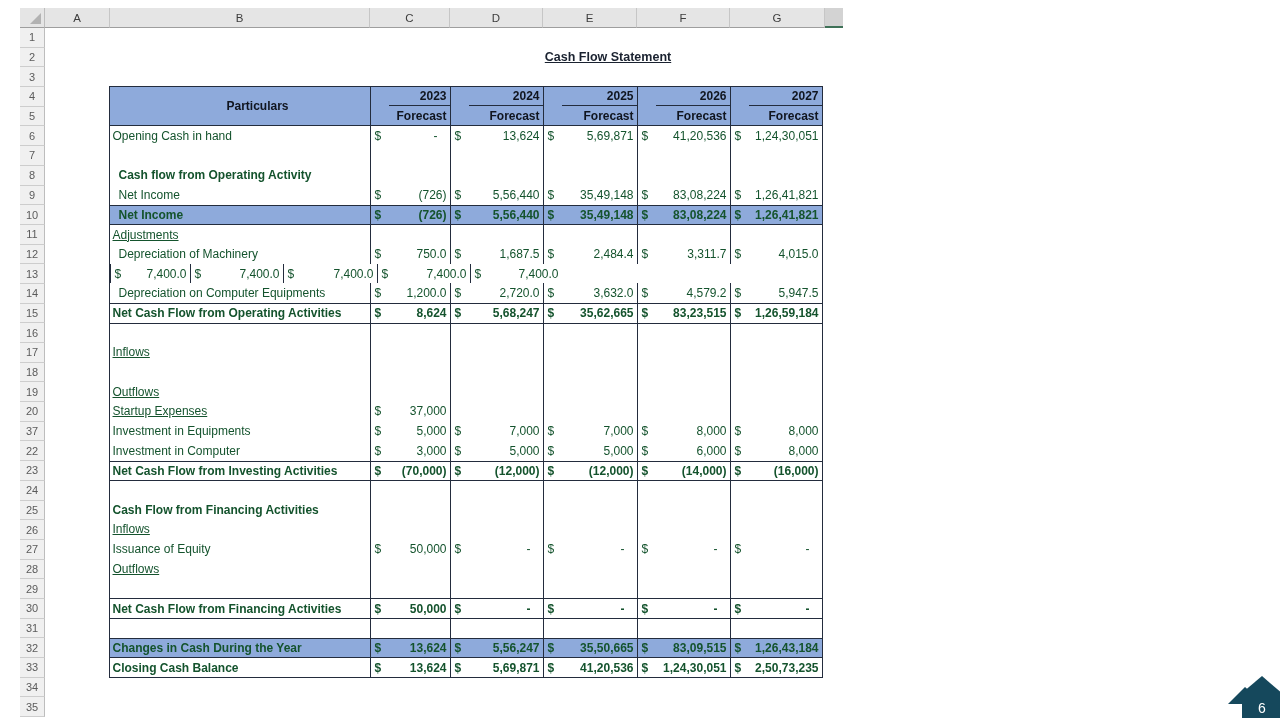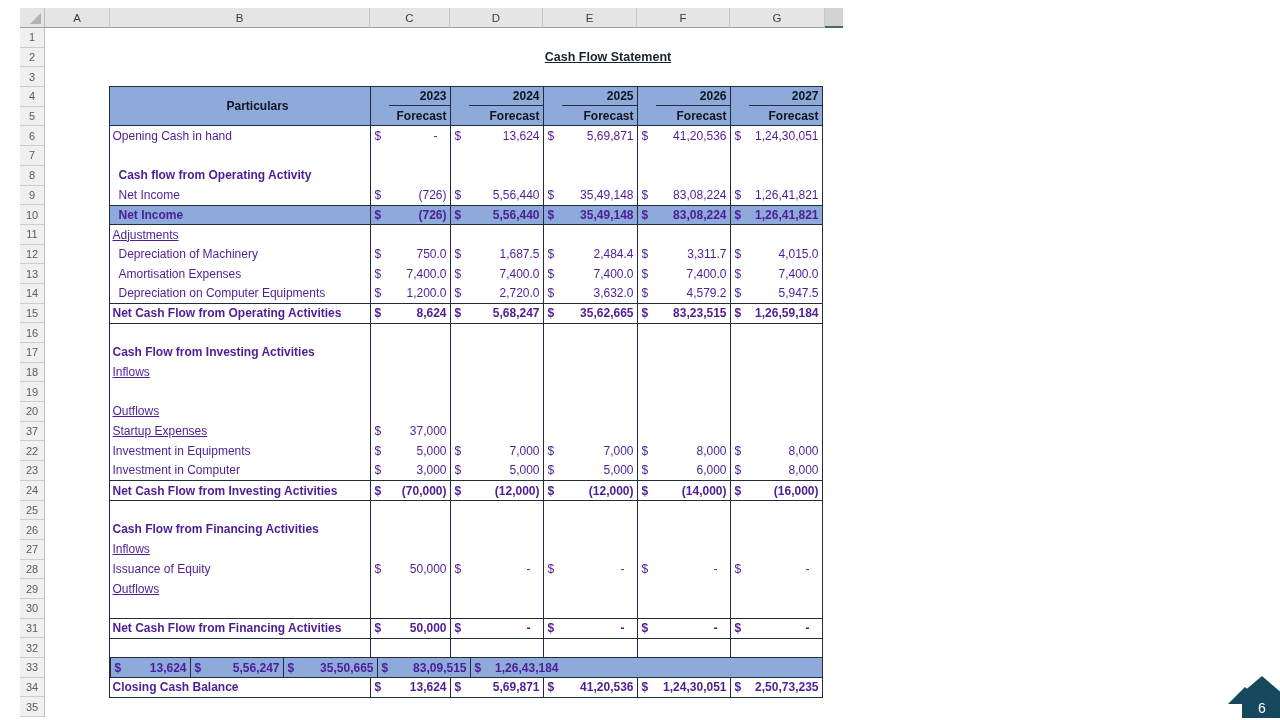--- a/index.html
+++ b/index.html
@@ -28,21 +28,21 @@
   
   .tbl{position:absolute;left:108.5px;top:85.5px;border:1.5px solid #232c3d;background:#fff;}
   .thead{display:flex;height:39.4px;box-sizing:border-box;background:#8eaadb;
     border-bottom:1.5px solid #232c3d;color:#10151f;}
   .particulars{width:260px;box-sizing:border-box;display:flex;align-items:center;justify-content:center;
     font-weight:bold;font-size:12px;padding-left:36px;}
   .ycol{box-sizing:border-box;border-left:1px solid #232c3d;display:flex;flex-direction:column;}
   .yr,.fc{flex:1;display:flex;align-items:center;justify-content:flex-end;
     padding-right:3px;font-weight:bold;font-size:12px;}
   .yr{border-bottom:1px solid #232c3d;margin-left:18px;}
-  .trow{display:flex;height:19.7px;box-sizing:border-box;font-size:12px;color:#4c1d95;background:#fff;}
+  .trow{display:flex;height:19.7px;box-sizing:border-box;font-size:12px;color:#14532d;background:#fff;}
   .trow.bt{border-top:1.5px solid #232c3d;}
   .trow.fill{background:#8eaadb;}
   .trow.boldrow{font-weight:bold;}
   .lblc{width:260px;box-sizing:border-box;display:flex;align-items:center;
     padding-left:3px;white-space:nowrap;overflow:hidden;}
   .lblc.ind{padding-left:9px;}
   .lblc .u{text-decoration:underline;}
   .valc{box-sizing:border-box;border-left:1px solid #232c3d;display:flex;align-items:center;
     justify-content:space-between;padding-left:4px;padding-right:3px;overflow:hidden;}
   .amt{white-space:nowrap;}
@@ -260,23 +260,20 @@
         <div class="valc" style="width: 93px;">
           <span>$</span>
           <span class="amt">3,311.7</span>
         </div>
         <div class="valc" style="width: 92px;">
           <span>$</span>
           <span class="amt">4,015.0</span>
         </div>
       </div>
       <div class="trow">
-        <div class="lblc ind">
-          <span>Amortisation Expenses</span>
-        </div>
         <div class="valc" style="width: 80px;">
           <span>$</span>
           <span class="amt">7,400.0</span>
         </div>
         <div class="valc" style="width: 93px;">
           <span>$</span>
           <span class="amt">7,400.0</span>
         </div>
         <div class="valc" style="width: 94px;">
           <span>$</span>
@@ -344,259 +341,252 @@
       <div class="trow bt">
         <div class="lblc">
           <span></span>
         </div>
         <div class="valc" style="width: 80px;"></div>
         <div class="valc" style="width: 93px;"></div>
         <div class="valc" style="width: 94px;"></div>
         <div class="valc" style="width: 93px;"></div>
         <div class="valc" style="width: 92px;"></div>
       </div>
+      <div class="trow">
+        <div class="lblc">
+          <span class="u">Inflows</span>
+        </div>
+        <div class="valc" style="width: 80px;"></div>
+        <div class="valc" style="width: 93px;"></div>
+        <div class="valc" style="width: 94px;"></div>
+        <div class="valc" style="width: 93px;"></div>
+        <div class="valc" style="width: 92px;"></div>
+      </div>
+      <div class="trow">
+        <div class="lblc">
+          <span></span>
+        </div>
+        <div class="valc" style="width: 80px;"></div>
+        <div class="valc" style="width: 93px;"></div>
+        <div class="valc" style="width: 94px;"></div>
+        <div class="valc" style="width: 93px;"></div>
+        <div class="valc" style="width: 92px;"></div>
+      </div>
+      <div class="trow">
+        <div class="lblc">
+          <span class="u">Outflows</span>
+        </div>
+        <div class="valc" style="width: 80px;"></div>
+        <div class="valc" style="width: 93px;"></div>
+        <div class="valc" style="width: 94px;"></div>
+        <div class="valc" style="width: 93px;"></div>
+        <div class="valc" style="width: 92px;"></div>
+      </div>
+      <div class="trow">
+        <div class="lblc">
+          <span class="u">Startup Expenses</span>
+        </div>
+        <div class="valc" style="width: 80px;">
+          <span>$</span>
+          <span class="amt">37,000</span>
+        </div>
+        <div class="valc" style="width: 93px;"></div>
+        <div class="valc" style="width: 94px;"></div>
+        <div class="valc" style="width: 93px;"></div>
+        <div class="valc" style="width: 92px;"></div>
+      </div>
+      <div class="trow">
+        <div class="lblc">
+          <span>Investment in Equipments</span>
+        </div>
+        <div class="valc" style="width: 80px;">
+          <span>$</span>
+          <span class="amt">5,000</span>
+        </div>
+        <div class="valc" style="width: 93px;">
+          <span>$</span>
+          <span class="amt">7,000</span>
+        </div>
+        <div class="valc" style="width: 94px;">
+          <span>$</span>
+          <span class="amt">7,000</span>
+        </div>
+        <div class="valc" style="width: 93px;">
+          <span>$</span>
+          <span class="amt">8,000</span>
+        </div>
+        <div class="valc" style="width: 92px;">
+          <span>$</span>
+          <span class="amt">8,000</span>
+        </div>
+      </div>
+      <div class="trow">
+        <div class="lblc">
+          <span>Investment in Computer</span>
+        </div>
+        <div class="valc" style="width: 80px;">
+          <span>$</span>
+          <span class="amt">3,000</span>
+        </div>
+        <div class="valc" style="width: 93px;">
+          <span>$</span>
+          <span class="amt">5,000</span>
+        </div>
+        <div class="valc" style="width: 94px;">
+          <span>$</span>
+          <span class="amt">5,000</span>
+        </div>
+        <div class="valc" style="width: 93px;">
+          <span>$</span>
+          <span class="amt">6,000</span>
+        </div>
+        <div class="valc" style="width: 92px;">
+          <span>$</span>
+          <span class="amt">8,000</span>
+        </div>
+      </div>
+      <div class="trow bt boldrow">
+        <div class="lblc">
+          <span>Net Cash Flow from Investing Activities</span>
+        </div>
+        <div class="valc" style="width: 80px;">
+          <span>$</span>
+          <span class="amt neg">(70,000)</span>
+        </div>
+        <div class="valc" style="width: 93px;">
+          <span>$</span>
+          <span class="amt neg">(12,000)</span>
+        </div>
+        <div class="valc" style="width: 94px;">
+          <span>$</span>
+          <span class="amt neg">(12,000)</span>
+        </div>
+        <div class="valc" style="width: 93px;">
+          <span>$</span>
+          <span class="amt neg">(14,000)</span>
+        </div>
+        <div class="valc" style="width: 92px;">
+          <span>$</span>
+          <span class="amt neg">(16,000)</span>
+        </div>
+      </div>
+      <div class="trow bt">
+        <div class="lblc">
+          <span></span>
+        </div>
+        <div class="valc" style="width: 80px;"></div>
+        <div class="valc" style="width: 93px;"></div>
+        <div class="valc" style="width: 94px;"></div>
+        <div class="valc" style="width: 93px;"></div>
+        <div class="valc" style="width: 92px;"></div>
+      </div>
       <div class="trow boldrow">
         <div class="lblc">
-          <span>Cash Flow from Investing Activities</span>
+          <span>Cash Flow from Financing Activities</span>
         </div>
         <div class="valc" style="width: 80px;"></div>
         <div class="valc" style="width: 93px;"></div>
         <div class="valc" style="width: 94px;"></div>
         <div class="valc" style="width: 93px;"></div>
         <div class="valc" style="width: 92px;"></div>
       </div>
       <div class="trow">
         <div class="lblc">
           <span class="u">Inflows</span>
         </div>
         <div class="valc" style="width: 80px;"></div>
         <div class="valc" style="width: 93px;"></div>
         <div class="valc" style="width: 94px;"></div>
         <div class="valc" style="width: 93px;"></div>
         <div class="valc" style="width: 92px;"></div>
       </div>
       <div class="trow">
         <div class="lblc">
+          <span>Issuance of Equity</span>
+        </div>
+        <div class="valc" style="width: 80px;">
+          <span>$</span>
+          <span class="amt">50,000</span>
+        </div>
+        <div class="valc" style="width: 93px;">
+          <span>$</span>
+          <span class="amt dash">-</span>
+        </div>
+        <div class="valc" style="width: 94px;">
+          <span>$</span>
+          <span class="amt dash">-</span>
+        </div>
+        <div class="valc" style="width: 93px;">
+          <span>$</span>
+          <span class="amt dash">-</span>
+        </div>
+        <div class="valc" style="width: 92px;">
+          <span>$</span>
+          <span class="amt dash">-</span>
+        </div>
+      </div>
+      <div class="trow">
+        <div class="lblc">
+          <span class="u">Outflows</span>
+        </div>
+        <div class="valc" style="width: 80px;"></div>
+        <div class="valc" style="width: 93px;"></div>
+        <div class="valc" style="width: 94px;"></div>
+        <div class="valc" style="width: 93px;"></div>
+        <div class="valc" style="width: 92px;"></div>
+      </div>
+      <div class="trow">
+        <div class="lblc">
           <span></span>
         </div>
         <div class="valc" style="width: 80px;"></div>
         <div class="valc" style="width: 93px;"></div>
         <div class="valc" style="width: 94px;"></div>
         <div class="valc" style="width: 93px;"></div>
         <div class="valc" style="width: 92px;"></div>
       </div>
-      <div class="trow">
-        <div class="lblc">
-          <span class="u">Outflows</span>
-        </div>
-        <div class="valc" style="width: 80px;"></div>
-        <div class="valc" style="width: 93px;"></div>
-        <div class="valc" style="width: 94px;"></div>
-        <div class="valc" style="width: 93px;"></div>
-        <div class="valc" style="width: 92px;"></div>
-      </div>
-      <div class="trow">
-        <div class="lblc">
-          <span class="u">Startup Expenses</span>
-        </div>
-        <div class="valc" style="width: 80px;">
-          <span>$</span>
-          <span class="amt">37,000</span>
-        </div>
-        <div class="valc" style="width: 93px;"></div>
-        <div class="valc" style="width: 94px;"></div>
-        <div class="valc" style="width: 93px;"></div>
-        <div class="valc" style="width: 92px;"></div>
-      </div>
-      <div class="trow">
-        <div class="lblc">
-          <span>Investment in Equipments</span>
-        </div>
-        <div class="valc" style="width: 80px;">
-          <span>$</span>
-          <span class="amt">5,000</span>
-        </div>
-        <div class="valc" style="width: 93px;">
-          <span>$</span>
-          <span class="amt">7,000</span>
-        </div>
-        <div class="valc" style="width: 94px;">
-          <span>$</span>
-          <span class="amt">7,000</span>
-        </div>
-        <div class="valc" style="width: 93px;">
-          <span>$</span>
-          <span class="amt">8,000</span>
-        </div>
-        <div class="valc" style="width: 92px;">
-          <span>$</span>
-          <span class="amt">8,000</span>
-        </div>
-      </div>
-      <div class="trow">
-        <div class="lblc">
-          <span>Investment in Computer</span>
-        </div>
-        <div class="valc" style="width: 80px;">
-          <span>$</span>
-          <span class="amt">3,000</span>
-        </div>
-        <div class="valc" style="width: 93px;">
-          <span>$</span>
-          <span class="amt">5,000</span>
-        </div>
-        <div class="valc" style="width: 94px;">
-          <span>$</span>
-          <span class="amt">5,000</span>
-        </div>
-        <div class="valc" style="width: 93px;">
-          <span>$</span>
-          <span class="amt">6,000</span>
-        </div>
-        <div class="valc" style="width: 92px;">
-          <span>$</span>
-          <span class="amt">8,000</span>
-        </div>
-      </div>
       <div class="trow bt boldrow">
         <div class="lblc">
-          <span>Net Cash Flow from Investing Activities</span>
-        </div>
-        <div class="valc" style="width: 80px;">
-          <span>$</span>
-          <span class="amt neg">(70,000)</span>
-        </div>
-        <div class="valc" style="width: 93px;">
-          <span>$</span>
-          <span class="amt neg">(12,000)</span>
-        </div>
-        <div class="valc" style="width: 94px;">
-          <span>$</span>
-          <span class="amt neg">(12,000)</span>
-        </div>
-        <div class="valc" style="width: 93px;">
-          <span>$</span>
-          <span class="amt neg">(14,000)</span>
-        </div>
-        <div class="valc" style="width: 92px;">
-          <span>$</span>
-          <span class="amt neg">(16,000)</span>
+          <span>Net Cash Flow from Financing Activities</span>
+        </div>
+        <div class="valc" style="width: 80px;">
+          <span>$</span>
+          <span class="amt">50,000</span>
+        </div>
+        <div class="valc" style="width: 93px;">
+          <span>$</span>
+          <span class="amt dash">-</span>
+        </div>
+        <div class="valc" style="width: 94px;">
+          <span>$</span>
+          <span class="amt dash">-</span>
+        </div>
+        <div class="valc" style="width: 93px;">
+          <span>$</span>
+          <span class="amt dash">-</span>
+        </div>
+        <div class="valc" style="width: 92px;">
+          <span>$</span>
+          <span class="amt dash">-</span>
         </div>
       </div>
       <div class="trow bt">
         <div class="lblc">
           <span></span>
         </div>
         <div class="valc" style="width: 80px;"></div>
         <div class="valc" style="width: 93px;"></div>
         <div class="valc" style="width: 94px;"></div>
         <div class="valc" style="width: 93px;"></div>
         <div class="valc" style="width: 92px;"></div>
       </div>
-      <div class="trow boldrow">
-        <div class="lblc">
-          <span>Cash Flow from Financing Activities</span>
-        </div>
-        <div class="valc" style="width: 80px;"></div>
-        <div class="valc" style="width: 93px;"></div>
-        <div class="valc" style="width: 94px;"></div>
-        <div class="valc" style="width: 93px;"></div>
-        <div class="valc" style="width: 92px;"></div>
-      </div>
-      <div class="trow">
-        <div class="lblc">
-          <span class="u">Inflows</span>
-        </div>
-        <div class="valc" style="width: 80px;"></div>
-        <div class="valc" style="width: 93px;"></div>
-        <div class="valc" style="width: 94px;"></div>
-        <div class="valc" style="width: 93px;"></div>
-        <div class="valc" style="width: 92px;"></div>
-      </div>
-      <div class="trow">
-        <div class="lblc">
-          <span>Issuance of Equity</span>
-        </div>
-        <div class="valc" style="width: 80px;">
-          <span>$</span>
-          <span class="amt">50,000</span>
-        </div>
-        <div class="valc" style="width: 93px;">
-          <span>$</span>
-          <span class="amt dash">-</span>
-        </div>
-        <div class="valc" style="width: 94px;">
-          <span>$</span>
-          <span class="amt dash">-</span>
-        </div>
-        <div class="valc" style="width: 93px;">
-          <span>$</span>
-          <span class="amt dash">-</span>
-        </div>
-        <div class="valc" style="width: 92px;">
-          <span>$</span>
-          <span class="amt dash">-</span>
-        </div>
-      </div>
-      <div class="trow">
-        <div class="lblc">
-          <span class="u">Outflows</span>
-        </div>
-        <div class="valc" style="width: 80px;"></div>
-        <div class="valc" style="width: 93px;"></div>
-        <div class="valc" style="width: 94px;"></div>
-        <div class="valc" style="width: 93px;"></div>
-        <div class="valc" style="width: 92px;"></div>
-      </div>
-      <div class="trow">
-        <div class="lblc">
-          <span></span>
-        </div>
-        <div class="valc" style="width: 80px;"></div>
-        <div class="valc" style="width: 93px;"></div>
-        <div class="valc" style="width: 94px;"></div>
-        <div class="valc" style="width: 93px;"></div>
-        <div class="valc" style="width: 92px;"></div>
-      </div>
-      <div class="trow bt boldrow">
-        <div class="lblc">
-          <span>Net Cash Flow from Financing Activities</span>
-        </div>
-        <div class="valc" style="width: 80px;">
-          <span>$</span>
-          <span class="amt">50,000</span>
-        </div>
-        <div class="valc" style="width: 93px;">
-          <span>$</span>
-          <span class="amt dash">-</span>
-        </div>
-        <div class="valc" style="width: 94px;">
-          <span>$</span>
-          <span class="amt dash">-</span>
-        </div>
-        <div class="valc" style="width: 93px;">
-          <span>$</span>
-          <span class="amt dash">-</span>
-        </div>
-        <div class="valc" style="width: 92px;">
-          <span>$</span>
-          <span class="amt dash">-</span>
-        </div>
-      </div>
-      <div class="trow bt">
-        <div class="lblc">
-          <span></span>
-        </div>
-        <div class="valc" style="width: 80px;"></div>
-        <div class="valc" style="width: 93px;"></div>
-        <div class="valc" style="width: 94px;"></div>
-        <div class="valc" style="width: 93px;"></div>
-        <div class="valc" style="width: 92px;"></div>
-      </div>
       <div class="trow bt fill boldrow">
+        <div class="lblc">
+          <span>Changes in Cash During the Year</span>
+        </div>
         <div class="valc" style="width: 80px;">
           <span>$</span>
           <span class="amt">13,624</span>
         </div>
         <div class="valc" style="width: 93px;">
           <span>$</span>
           <span class="amt">5,56,247</span>
         </div>
         <div class="valc" style="width: 94px;">
           <span>$</span>

